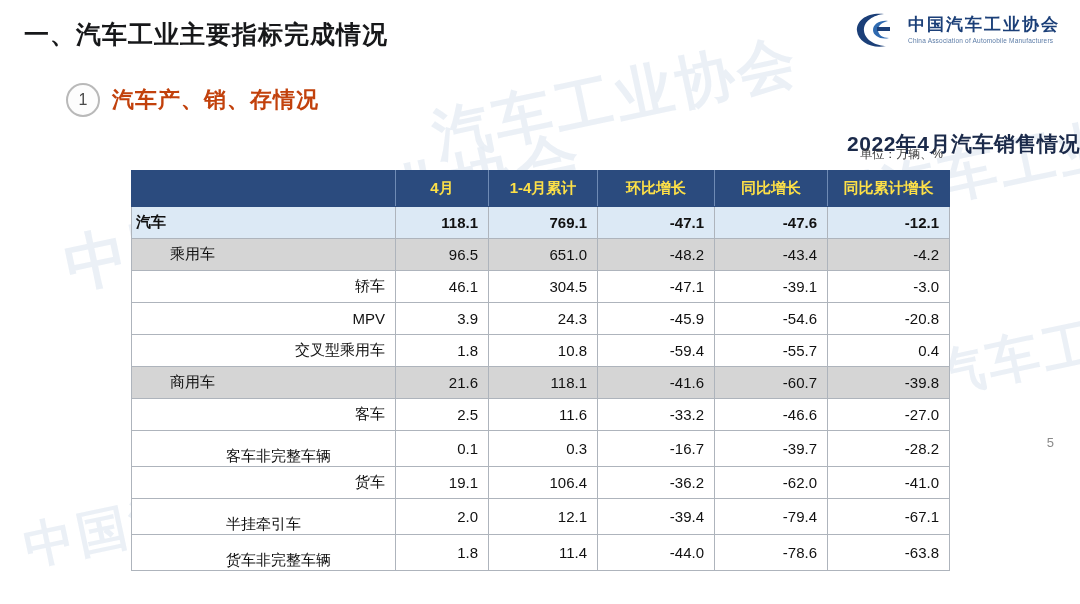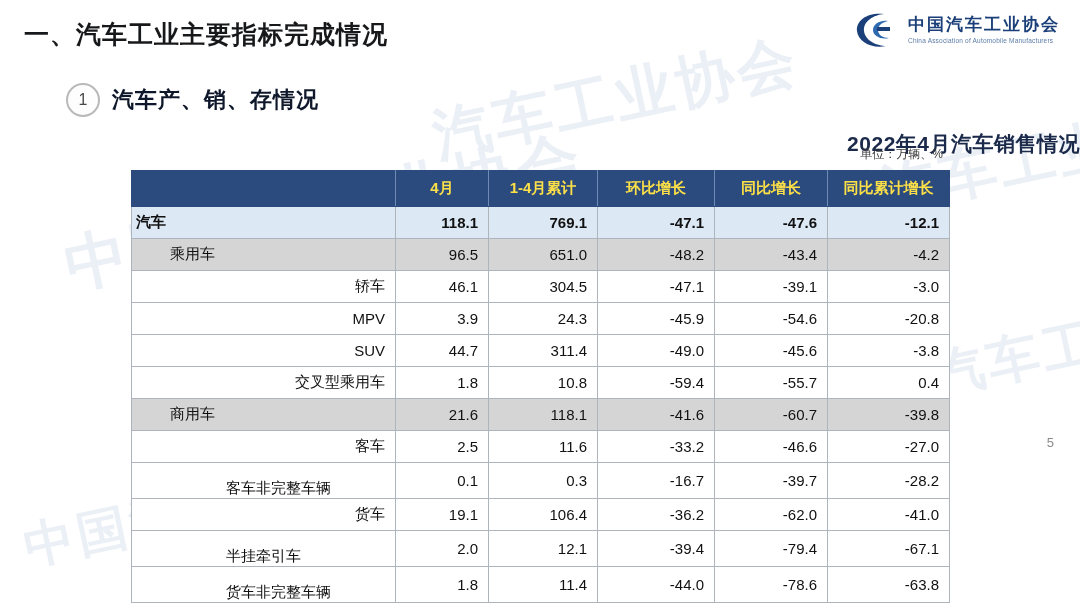--- a/index.html
+++ b/index.html
@@ -103,21 +103,21 @@
     color: #4a4a4a;
     font-size: 16px;
     display: flex;
     align-items: center;
     justify-content: center;
     background: #fdfdfd;
   }
   .sub-heading-text {
     font-size: 22px;
     font-weight: bold;
-    color: #0f172a;
+    color: #c2410c;
     letter-spacing: 1px;
   }
 
   .table-title {
     position: absolute;
     left: 0;
     right: 0;
     top: 130px;
     text-align: right;
     font-size: 21px;
@@ -294,30 +294,20 @@
               <span class="lbl ind2">MPV</span>
             </td>
             <td>3.9</td>
             <td>24.3</td>
             <td>-45.9</td>
             <td>-54.6</td>
             <td>-20.8</td>
           </tr>
           <tr>
             <td class="label">
-              <span class="lbl ind2">SUV</span>
-            </td>
-            <td>44.7</td>
-            <td>311.4</td>
-            <td>-49.0</td>
-            <td>-45.6</td>
-            <td>-3.8</td>
-          </tr>
-          <tr>
-            <td class="label">
               <span class="lbl ind2">交叉型乘用车</span>
             </td>
             <td>1.8</td>
             <td>10.8</td>
             <td>-59.4</td>
             <td>-55.7</td>
             <td>0.4</td>
           </tr>
           <tr class="lvl-grey">
             <td class="label">

